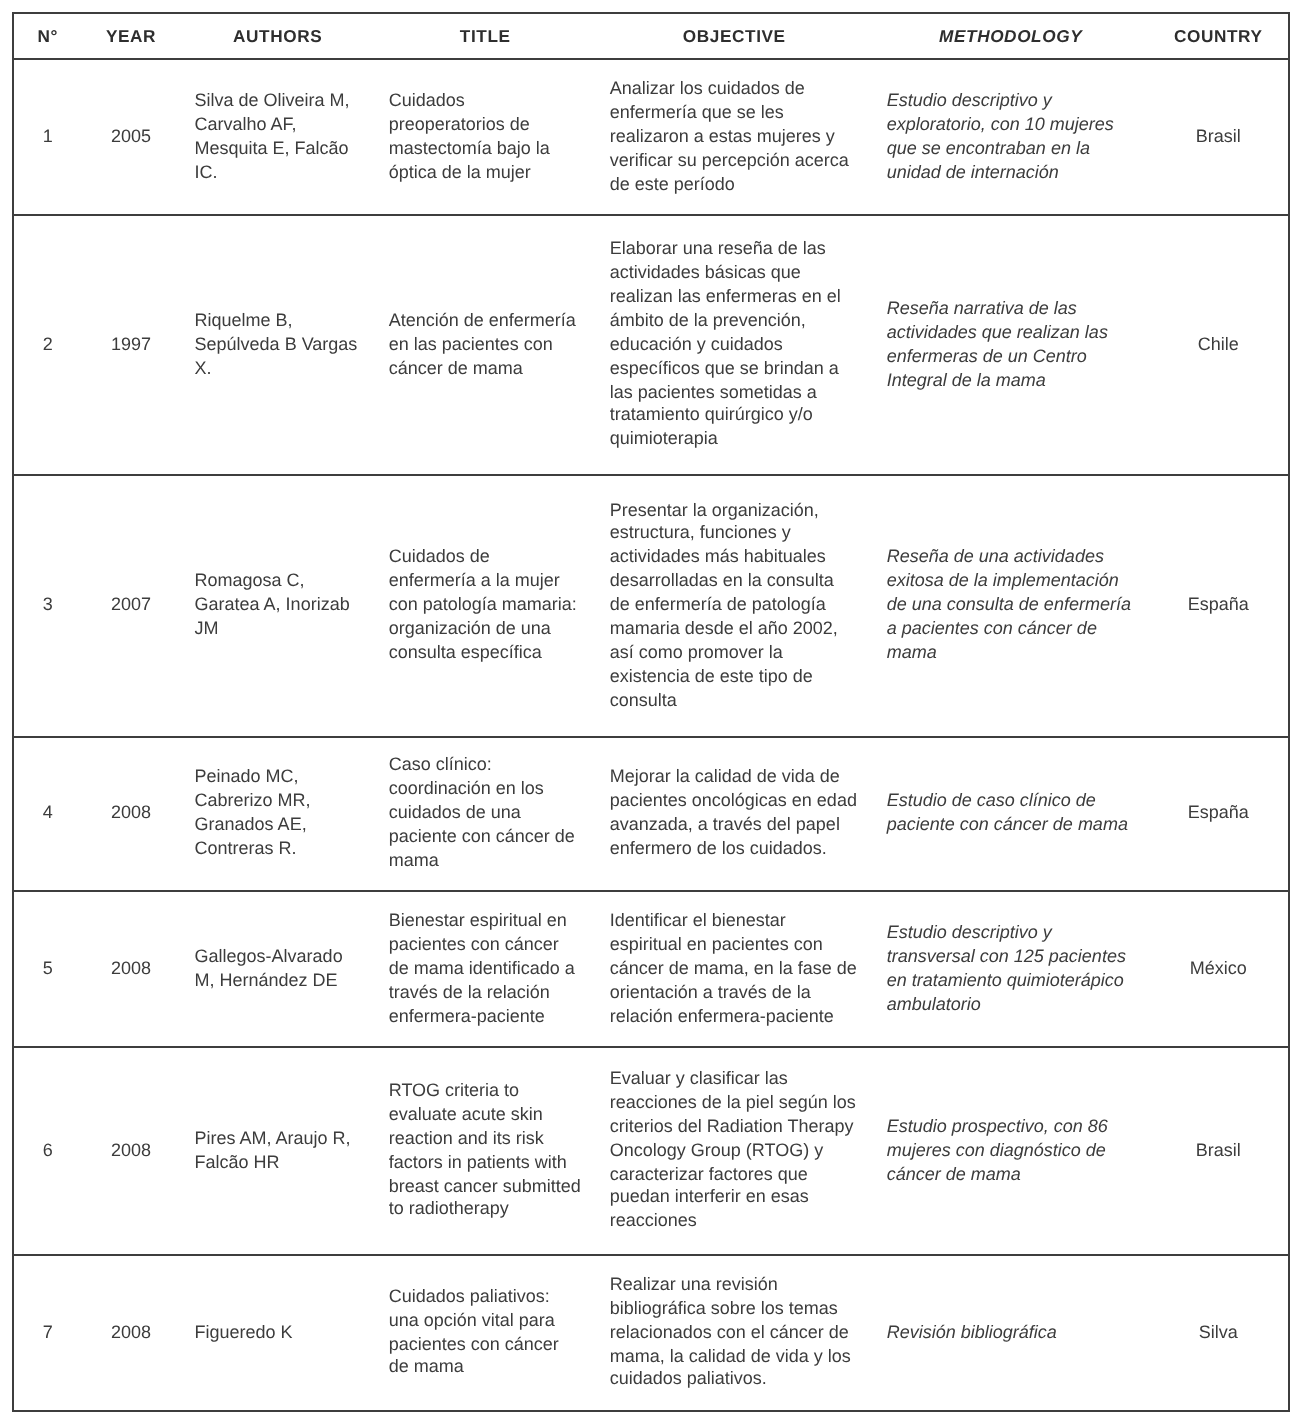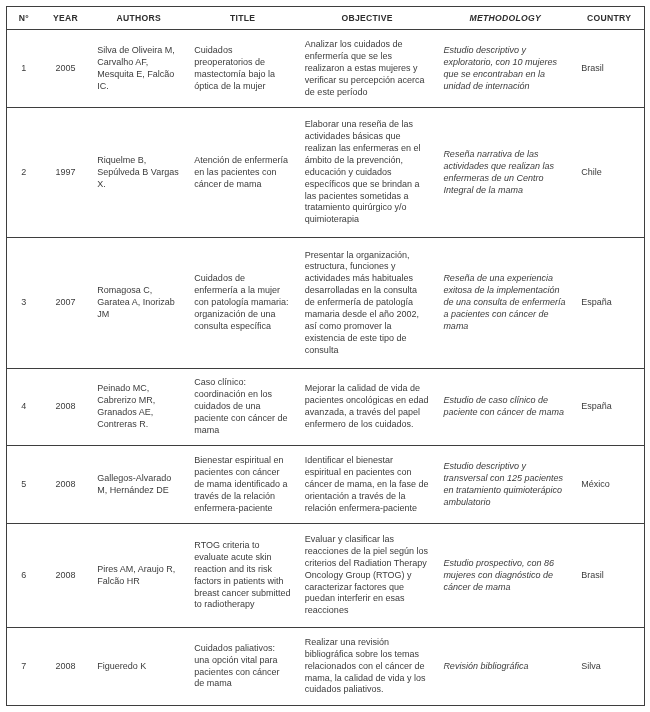--- a/index.html
+++ b/index.html
@@ -45,21 +45,21 @@
     word-wrap: break-word;
   }
   td.center { text-align: center; }
   
   .col-num        { width: 4.6%;  }
   .col-year       { width: 7.2%;  }
   .col-authors    { width: 15.0%; margin-left: 27px; }
   .col-title      { width: 17.2%; }
   .col-objective  { width: 21.8%; margin-left: 20px; }
   .col-methodology{ width: 21.7%; font-style: italic; }
-  .col-country    { width: 10.5%; }
+  .col-country    { width: 10.5%; text-align: center; }
 </style>
 </head>
 <body>
 
 <div class="page">
   <table class="review-table">
     <thead>
       <tr>
           <th class="col-num">N°</th>
           <th class="col-year">YEAR</th>
@@ -88,21 +88,21 @@
           <td class="col-objective">Elaborar una reseña de las actividades básicas que realizan las enfermeras en el ámbito de la prevención, educación y cuidados específicos que se brindan a las pacientes sometidas a tratamiento quirúrgico y/o quimioterapia</td>
           <td class="col-methodology">Reseña narrativa de las actividades que realizan las enfermeras de un Centro Integral de la mama</td>
           <td class="col-country">Chile</td>
         </tr>
         <tr>
           <td class="col-num center">3</td>
           <td class="col-year center">2007</td>
           <td class="col-authors">Romagosa C, Garatea A, Inorizab JM</td>
           <td class="col-title">Cuidados de enfermería a la mujer con patología mamaria: organización de una consulta específica</td>
           <td class="col-objective">Presentar la organización, estructura, funciones y actividades más habituales desarrolladas en la consulta de enfermería de patología mamaria desde el año 2002, así como promover la existencia de este tipo de consulta</td>
-          <td class="col-methodology">Reseña de una experiencia exitosa de la implementación de una consulta de enfermería a pacientes con cáncer de mama</td>
+          <td class="col-methodology">Reseña de una actividades exitosa de la implementación de una consulta de enfermería a pacientes con cáncer de mama</td>
           <td class="col-country">España</td>
         </tr>
         <tr>
           <td class="col-num center">4</td>
           <td class="col-year center">2008</td>
           <td class="col-authors">Peinado MC, Cabrerizo MR, Granados AE, Contreras R.</td>
           <td class="col-title">Caso clínico: coordinación en los cuidados de una paciente con cáncer de mama</td>
           <td class="col-objective">Mejorar la calidad de vida de pacientes oncológicas en edad avanzada, a través del papel enfermero de los cuidados.</td>
           <td class="col-methodology">Estudio de caso clínico de paciente con cáncer de mama</td>
           <td class="col-country">España</td>

